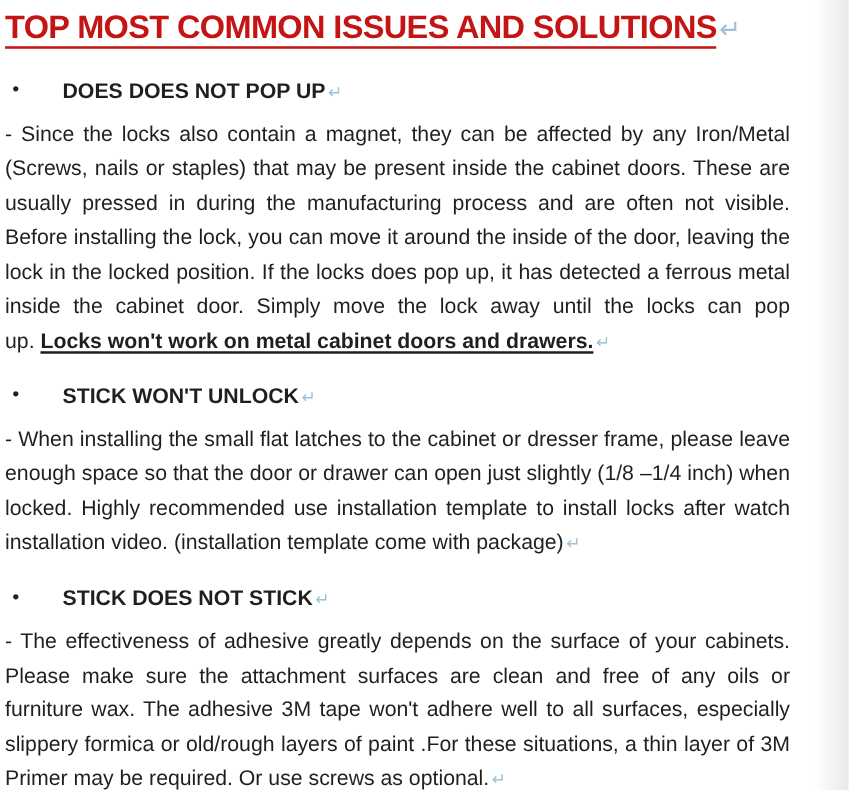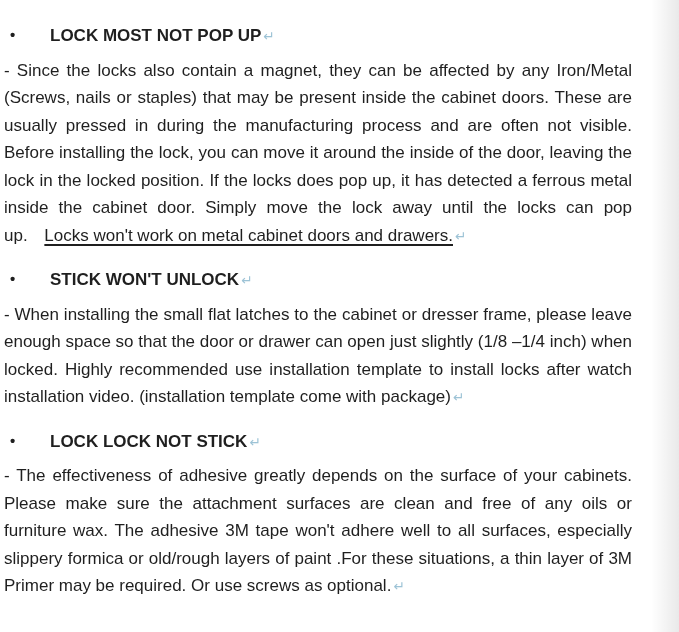--- a/index.html
+++ b/index.html
@@ -55,41 +55,41 @@
     font-size:15px;
     font-weight:700;
   }
   .section-body {
     margin:0 0 10px 0;
     font-size:17px;
     line-height:27.5px;
     text-align:justify;
   }
   .emphasis {
-    font-weight:400;
+    font-weight:700;
     text-decoration:underline;
     text-decoration-thickness:2px;
     text-underline-offset:3px;
-    margin-left:12px;
   }
 </style>
 </head>
 <body>
 
 <div class="page" style="--title-red: #c41414; --mark-blue: #9dc3d6; --text-color: #1f1f1f;">
 
+  <h1 class="title"><span class="title-text">TOP MOST COMMON ISSUES AND SOLUTIONS</span><span class="mark">↵</span></h1>
 
   <div class="section">
-    <div class="section-heading"><span class="bullet">•</span><span>LOCK MOST NOT POP UP</span><span class="mark">↵</span></div>
+    <div class="section-heading"><span class="bullet">•</span><span>DOES DOES NOT POP UP</span><span class="mark">↵</span></div>
     <p class="section-body"><span>- Since the locks also contain a magnet, they can be affected by any Iron/Metal (Screws, nails or staples) that may be present inside the cabinet doors. These are usually pressed in during the manufacturing process and are often not visible. Before installing the lock, you can move it around the inside of the door, leaving the lock in the locked position. If the locks does pop up, it has detected a ferrous metal inside the cabinet door. Simply move the lock away until the locks can pop up.&nbsp;</span><span class="emphasis">Locks won't work on metal cabinet doors and drawers.</span><span class="mark">↵</span></p>
   </div>
 
   <div class="section">
     <div class="section-heading"><span class="bullet">•</span><span>STICK WON'T UNLOCK</span><span class="mark">↵</span></div>
     <p class="section-body"><span>- When installing the small flat latches to the cabinet or dresser frame, please leave enough space so that the door or drawer can open just slightly (1/8 –1/4 inch) when locked. Highly recommended use installation template to install locks after watch installation video. (installation template come with package)</span><span class="mark">↵</span></p>
   </div>
 
   <div class="section">
-    <div class="section-heading"><span class="bullet">•</span><span>LOCK LOCK NOT STICK</span><span class="mark">↵</span></div>
+    <div class="section-heading"><span class="bullet">•</span><span>STICK DOES NOT STICK</span><span class="mark">↵</span></div>
     <p class="section-body"><span>- The effectiveness of adhesive greatly depends on the surface of your cabinets. Please make sure the attachment surfaces are clean and free of any oils or furniture wax. The adhesive 3M tape won't adhere well to all surfaces, especially slippery formica or old/rough layers of paint .For these situations, a thin layer of 3M Primer may be required. Or use screws as optional.</span><span class="mark">↵</span></p>
   </div>
 
 </div>
 
 </body></html>

